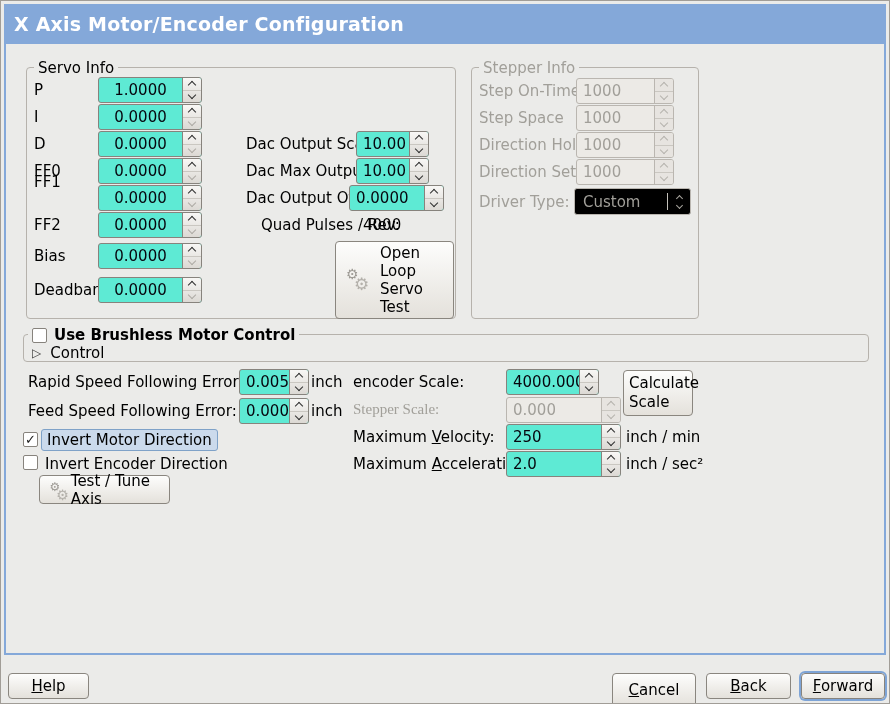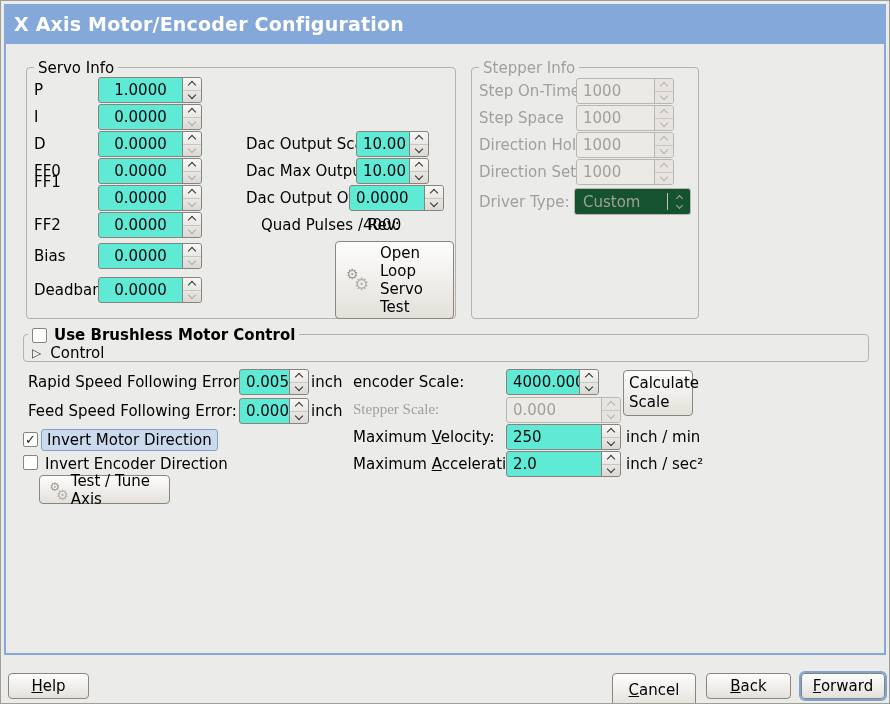--- a/index.html
+++ b/index.html
@@ -53,21 +53,21 @@
   .chv.up{transform:rotate(225deg);margin-top:3px;}
   .chv.down{transform:rotate(45deg);margin-bottom:3px;}
   .spin.dim .sb.bot .chv{border-color:#aeaba5;}
   .spin.dis{background:#eceae6;border-color:#bab6b0;}
   .spin.dis .val{color:#a19f99;}
   .spin.dis .btns{background:#e7e4e0;border-left-color:#bab6b0;}
   .spin.dis .chv{border-color:#b6b3ad;}
   
   .combo{
     position:absolute;height:27px;box-sizing:border-box;display:flex;align-items:center;
-    background:#14532d;border:1px solid #bab6b0;border-radius:3px;
+    background:#000000;border:1px solid #bab6b0;border-radius:3px;
   }
   .combo .val{flex:1;font-size:15px;color:#a19f99;padding:0 8px;white-space:nowrap;}
   .combo .sep{width:1px;height:17px;background:#c4c1bb;}
   .combo .arrows{width:22px;display:flex;flex-direction:column;align-items:center;justify-content:center;gap:2px;}
   .combo .chv{width:4px;height:4px;border-color:#a8a59f;border-width:0 1.4px 1.4px 0;margin:0;}
   
   .btn{
     position:absolute;box-sizing:border-box;display:flex;align-items:center;justify-content:center;
     background:linear-gradient(#fdfdfc,#e4e1db);border:1px solid #8a867f;border-radius:4px;
     font-size:15px;color:#000;cursor:default;

